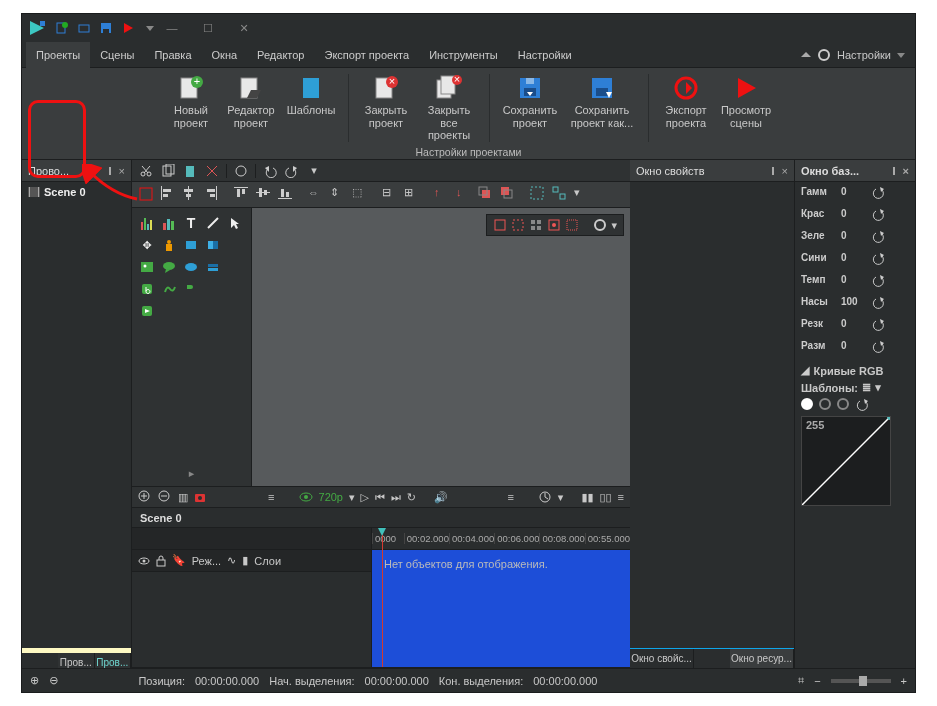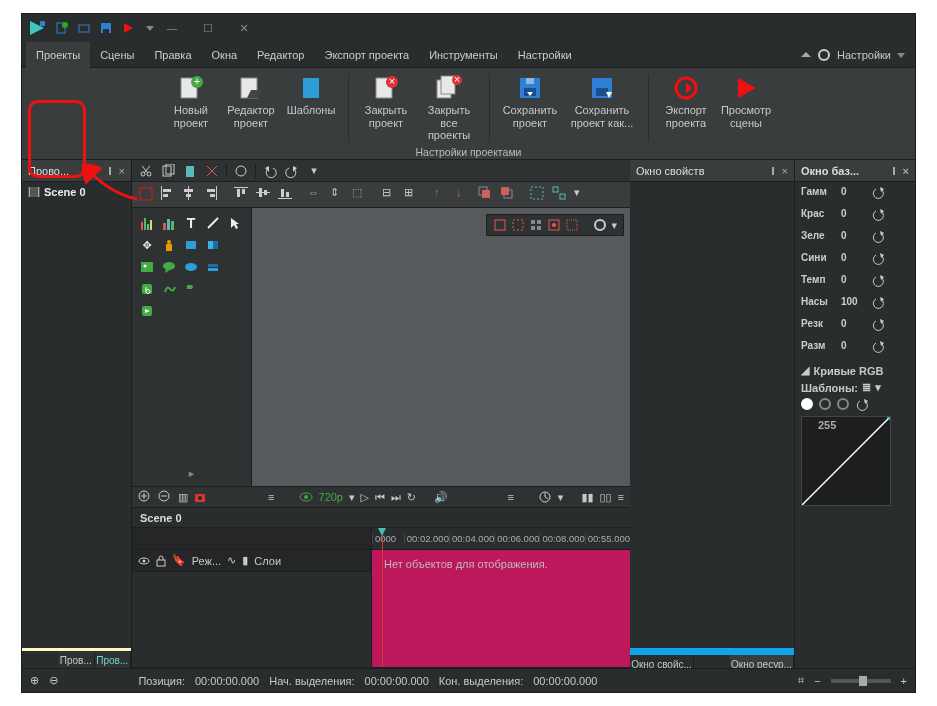--- a/index.html
+++ b/index.html
@@ -35,21 +35,21 @@
 .rgtitle { font-size:10.5px; color:#bbb; text-align:center; margin-top:2px; }
 
 
 .middle { flex:1; display:flex; min-height:0; }
 .panel { background:#2a2d2e; border-right:1px solid #1c1e1f; display:flex; flex-direction:column; }
 .panelheader { height:22px; background:#3a3d3e; display:flex; align-items:center; padding:0 6px; gap:4px; border-bottom:1px solid #1c1e1f; }
 .panelheader .phtitle { flex:1; overflow:hidden; white-space:nowrap; text-overflow:ellipsis; color:#ddd; }
 
 .explorer { width:110px; }
 .explorer .tree { padding:4px 6px; }
-.explorer .tabsbottom { height:20px; display:flex; border-top:3px solid #fef9c3;padding-left:36px; }
+.explorer .tabsbottom { height:20px; display:flex; border-top:5px solid #fef9c3;padding-left:36px; }
 .explorer .tabsbottom .bt { flex:1; height:20px; line-height:20px; text-align:center; font-size:10px; overflow:hidden; text-overflow:ellipsis; background:#2f3233; border-right:1px solid #1c1e1f; }
 .explorer .tabsbottom .bt.active { color:#6fd6d0; border-bottom:2px solid #6fd6d0; }
 
 .centercol { flex:1; display:flex; flex-direction:column; min-width:0; }
 .toolstrip { height:22px; background:#2f3233; border-bottom:1px solid #1c1e1f; display:flex; align-items:center; padding:0 6px; gap:6px; }
 .toolstrip .tbtn { width:16px; height:16px; display:flex; align-items:center; justify-content:center; }
 .toolstrip .tsep { width:1px; height:14px; background:#1c1e1f; }
 .toolstrip2 { height:26px; background:#3a3d3e; border-bottom:1px solid #1c1e1f; display:flex; align-items:center; padding:0 6px; gap:4px; }
 .toolstrip2 .tbtn { width:18px; height:18px; }
 .editorrow { flex:1; display:flex; min-height:0; }
@@ -62,27 +62,27 @@
 .timelinehdr { height:22px; background:#2f3233; border-top:1px solid #1c1e1f; border-bottom:1px solid #1c1e1f; display:flex; align-items:center; padding:0 6px; gap:6px; }
 .timelinehdr .spacer { flex:1; }
 .scenehdr { height:20px; background:#2a2d2e; display:flex; align-items:center; padding:0 8px; border-bottom:1px solid #1c1e1f; }
 .tlbody { height:140px; display:flex; background:#242627; border-bottom:1px solid #1c1e1f; }
 .tlleft { width:240px; border-right:1px solid #1c1e1f; display:flex; flex-direction:column; }
 .tlleft .tlhdr { height:22px; display:flex; align-items:center; padding:0 6px; gap:6px; border-bottom:1px solid #1c1e1f; }
 .tlleft .tltracks { flex:1; background:#2a2d2e; }
 .tlright { flex:1; position:relative; }
 .tlright .ruler { height:22px; border-bottom:1px solid #1c1e1f; background:#2a2d2e; position:relative; display:flex; align-items:center; }
 .tlright .ruler .tick { flex:1; font-size:9.5px; color:#aaa; border-left:1px solid #444; padding-left:2px; }
-.tlright .empty { height: calc(100% - 22px); display:flex; align-items:flex-start; padding:8px 12px; background:#be185d; }
+.tlright .empty { height: calc(100% - 22px); display:flex; align-items:flex-start; padding:8px 12px; background:#1d4ed8; }
 .tlright .playhead { position:absolute; top:0; bottom:0; left:10px; width:1px; background:#d33a2f; }
 .tlright .playhead::before { content:""; position:absolute; top:0; left:-4px; width:0; height:0; border-left:4px solid transparent; border-right:4px solid transparent; border-top:8px solid #40c0bb; }
 
 .props { width:165px; }
 .props .body { flex:1; display:flex; flex-direction:column; }
-.props .tabsbottom { height:20px; display:flex; border-top:7px solid #0ea5e9;gap:36px; }
+.props .tabsbottom { height:20px; display:flex; border-top:1px solid #0ea5e9;gap:36px; }
 .props .tabsbottom .bt { flex:1; height:20px; line-height:20px; text-align:center; font-size:10px; background:#3a3d3e; border-right:1px solid #1c1e1f; overflow:hidden; text-overflow:ellipsis; }
 
 .base { width:120px; border-right:none;font-weight:bold; }
 .base .body { flex:1; padding:4px 6px; overflow:hidden; }
 .base .row { display:flex; height:22px; gap:4px; }
 .base .row .nm { width:36px; color:#ccc; font-size:10px; }
 .base .row .val { width:26px; color:#ccc; font-size:10px; text-align:left; }
 .base .row .undo { width:14px; height:14px; }
 .base .curvewrap { margin-top:2px; }
 .base .curve { width:90px; height:90px; background:#1c1e1f; border:1px solid #444; margin-top:4px; position:relative; }
@@ -808,21 +808,21 @@
             <span class="circ" style="border-color:#888"></span>
             <span class="circ" style="border-color:#888"></span>
             <span>
                 <svg width="14" height="14">
                   <path d="M11 4 A5 5 0 1 1 5 3" fill="none" stroke="#ccc"></path>
                   <polygon points="9,1 13,3 10,6" fill="#ccc"></polygon>
                 </svg>
               </span>
           </div>
           <div class="curve">
-            <span style="position:absolute;top:2px;left:16px;color:#aaa">255</span>
+            <span style="position:absolute;top:2px;left:4px;color:#aaa">255</span>
             <svg class="line" viewBox="0 0 90 90">
                 <line x1="0" y1="90" x2="90" y2="0" stroke="#fff" stroke-width="1.5"></line>
                 <circle cx="90" cy="0" r="3" fill="#5bb"></circle>
               </svg>
           </div>
         </div>
       </div>
     </div>
   </div>
 

